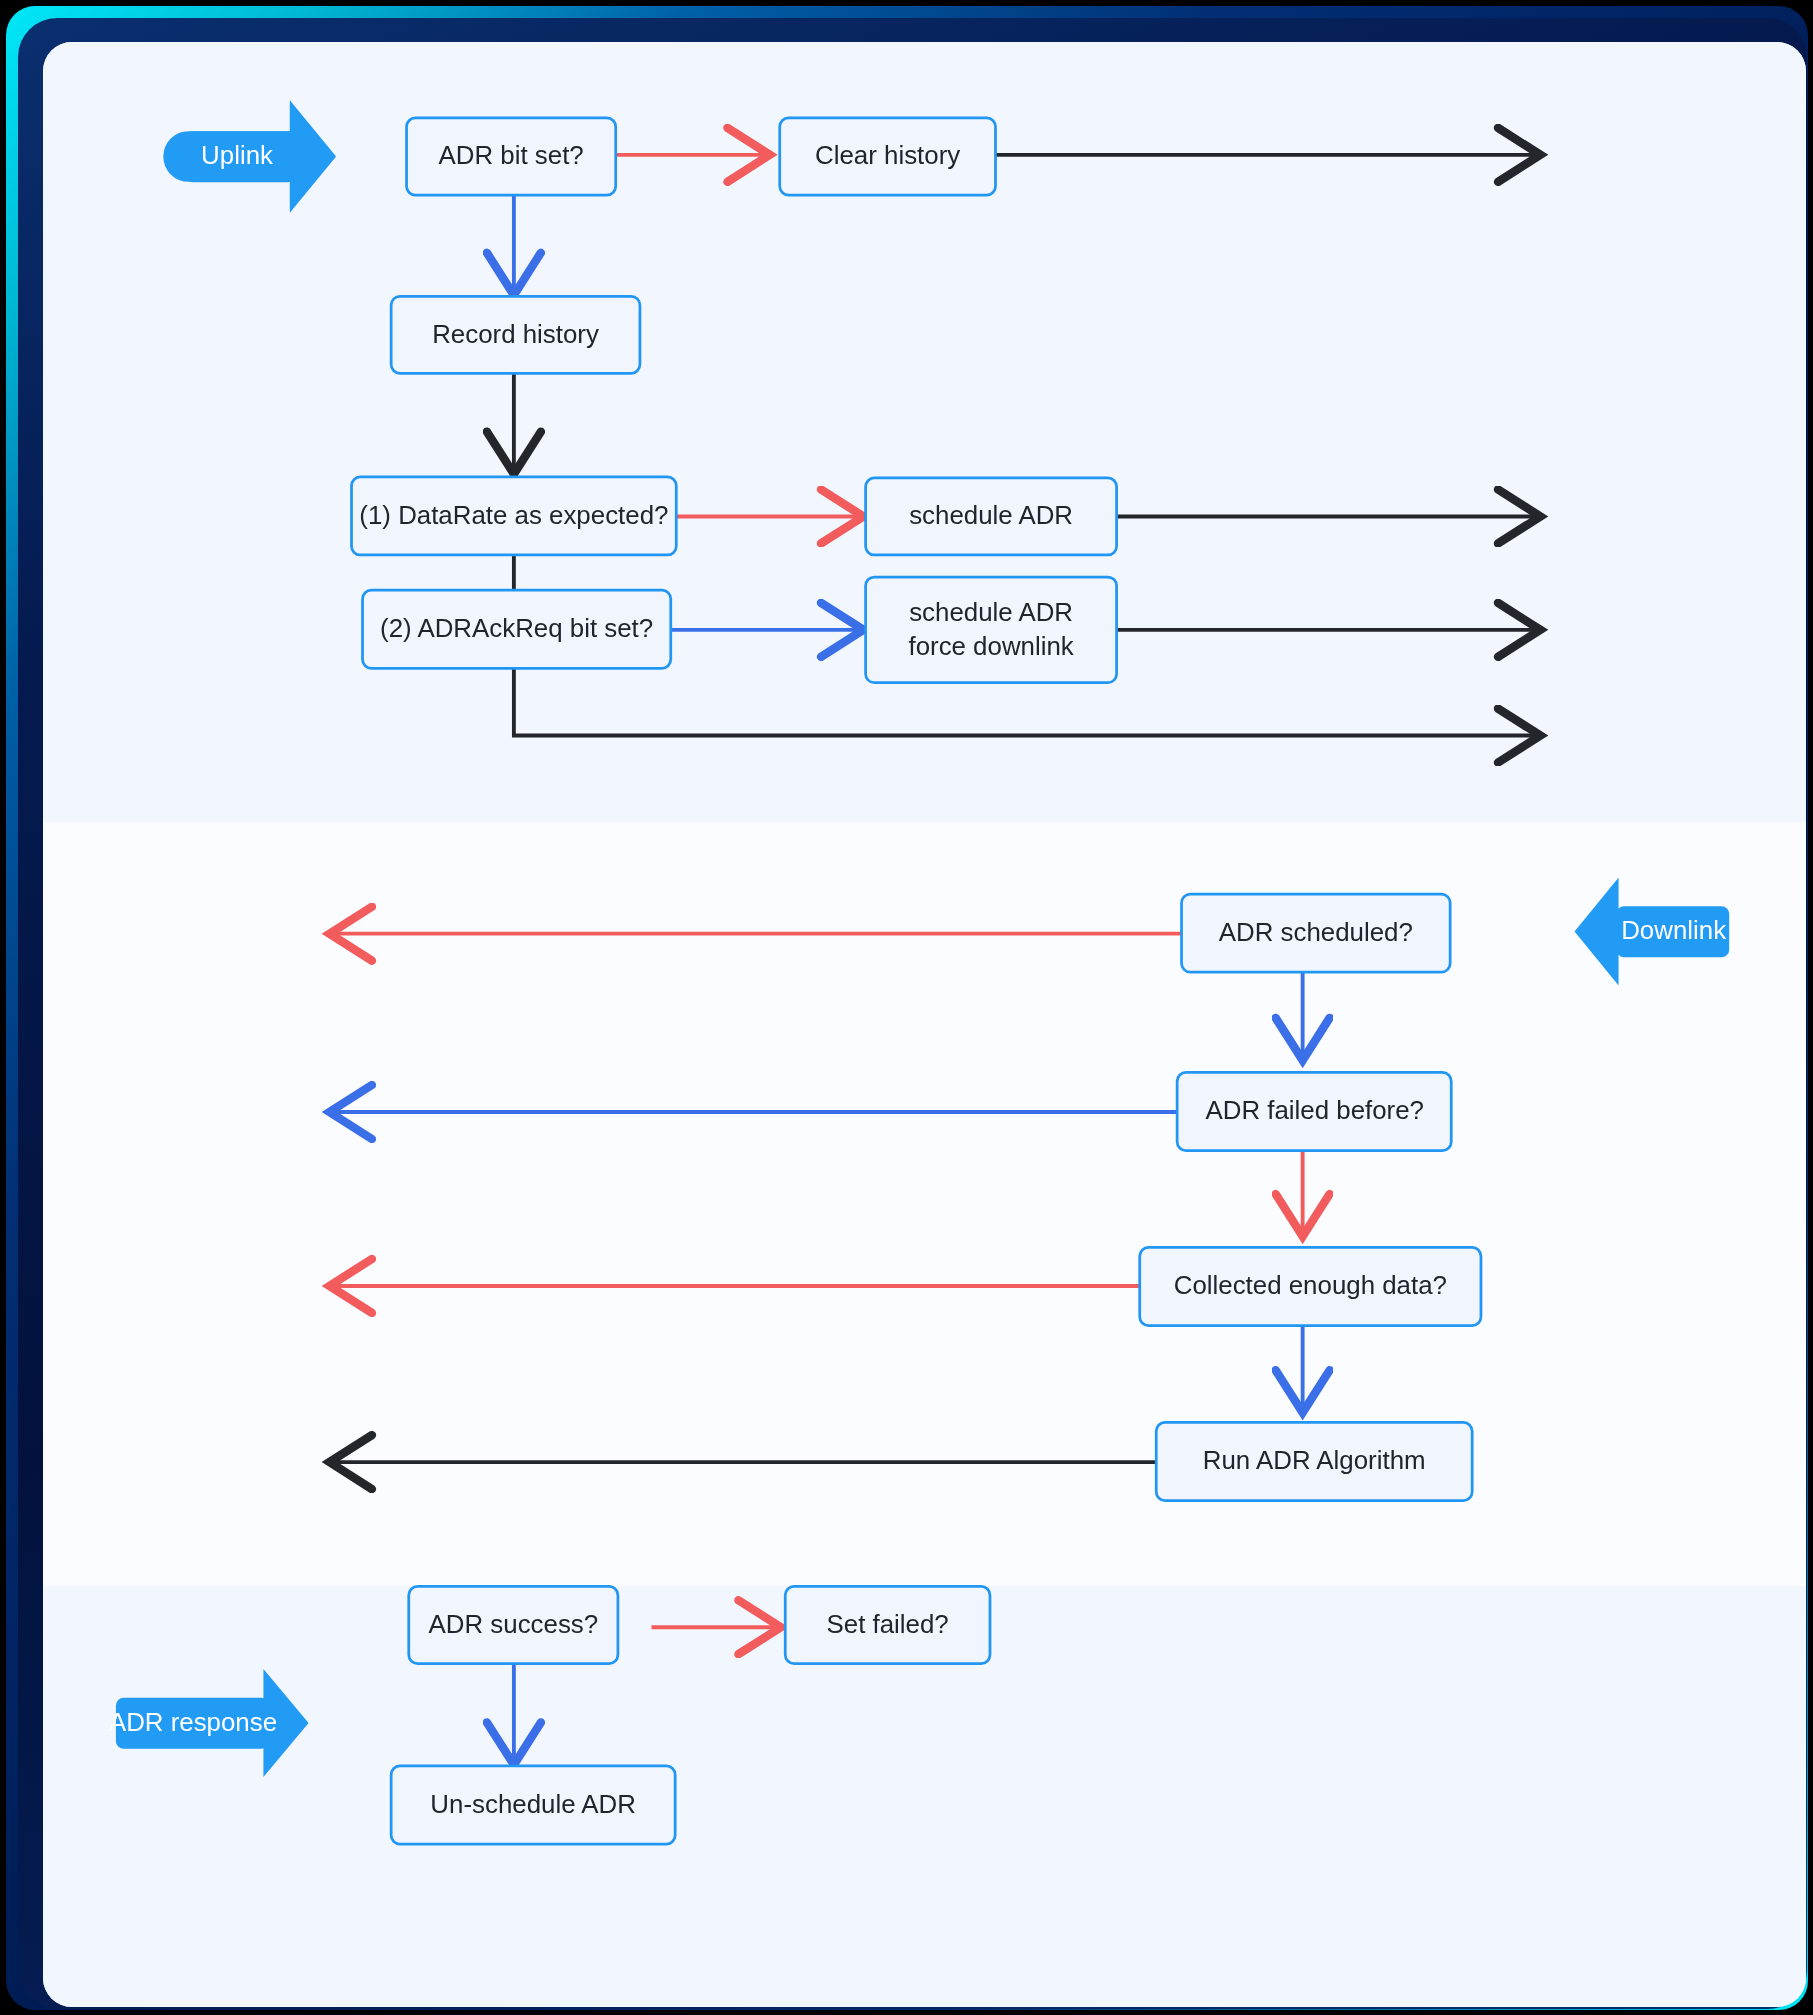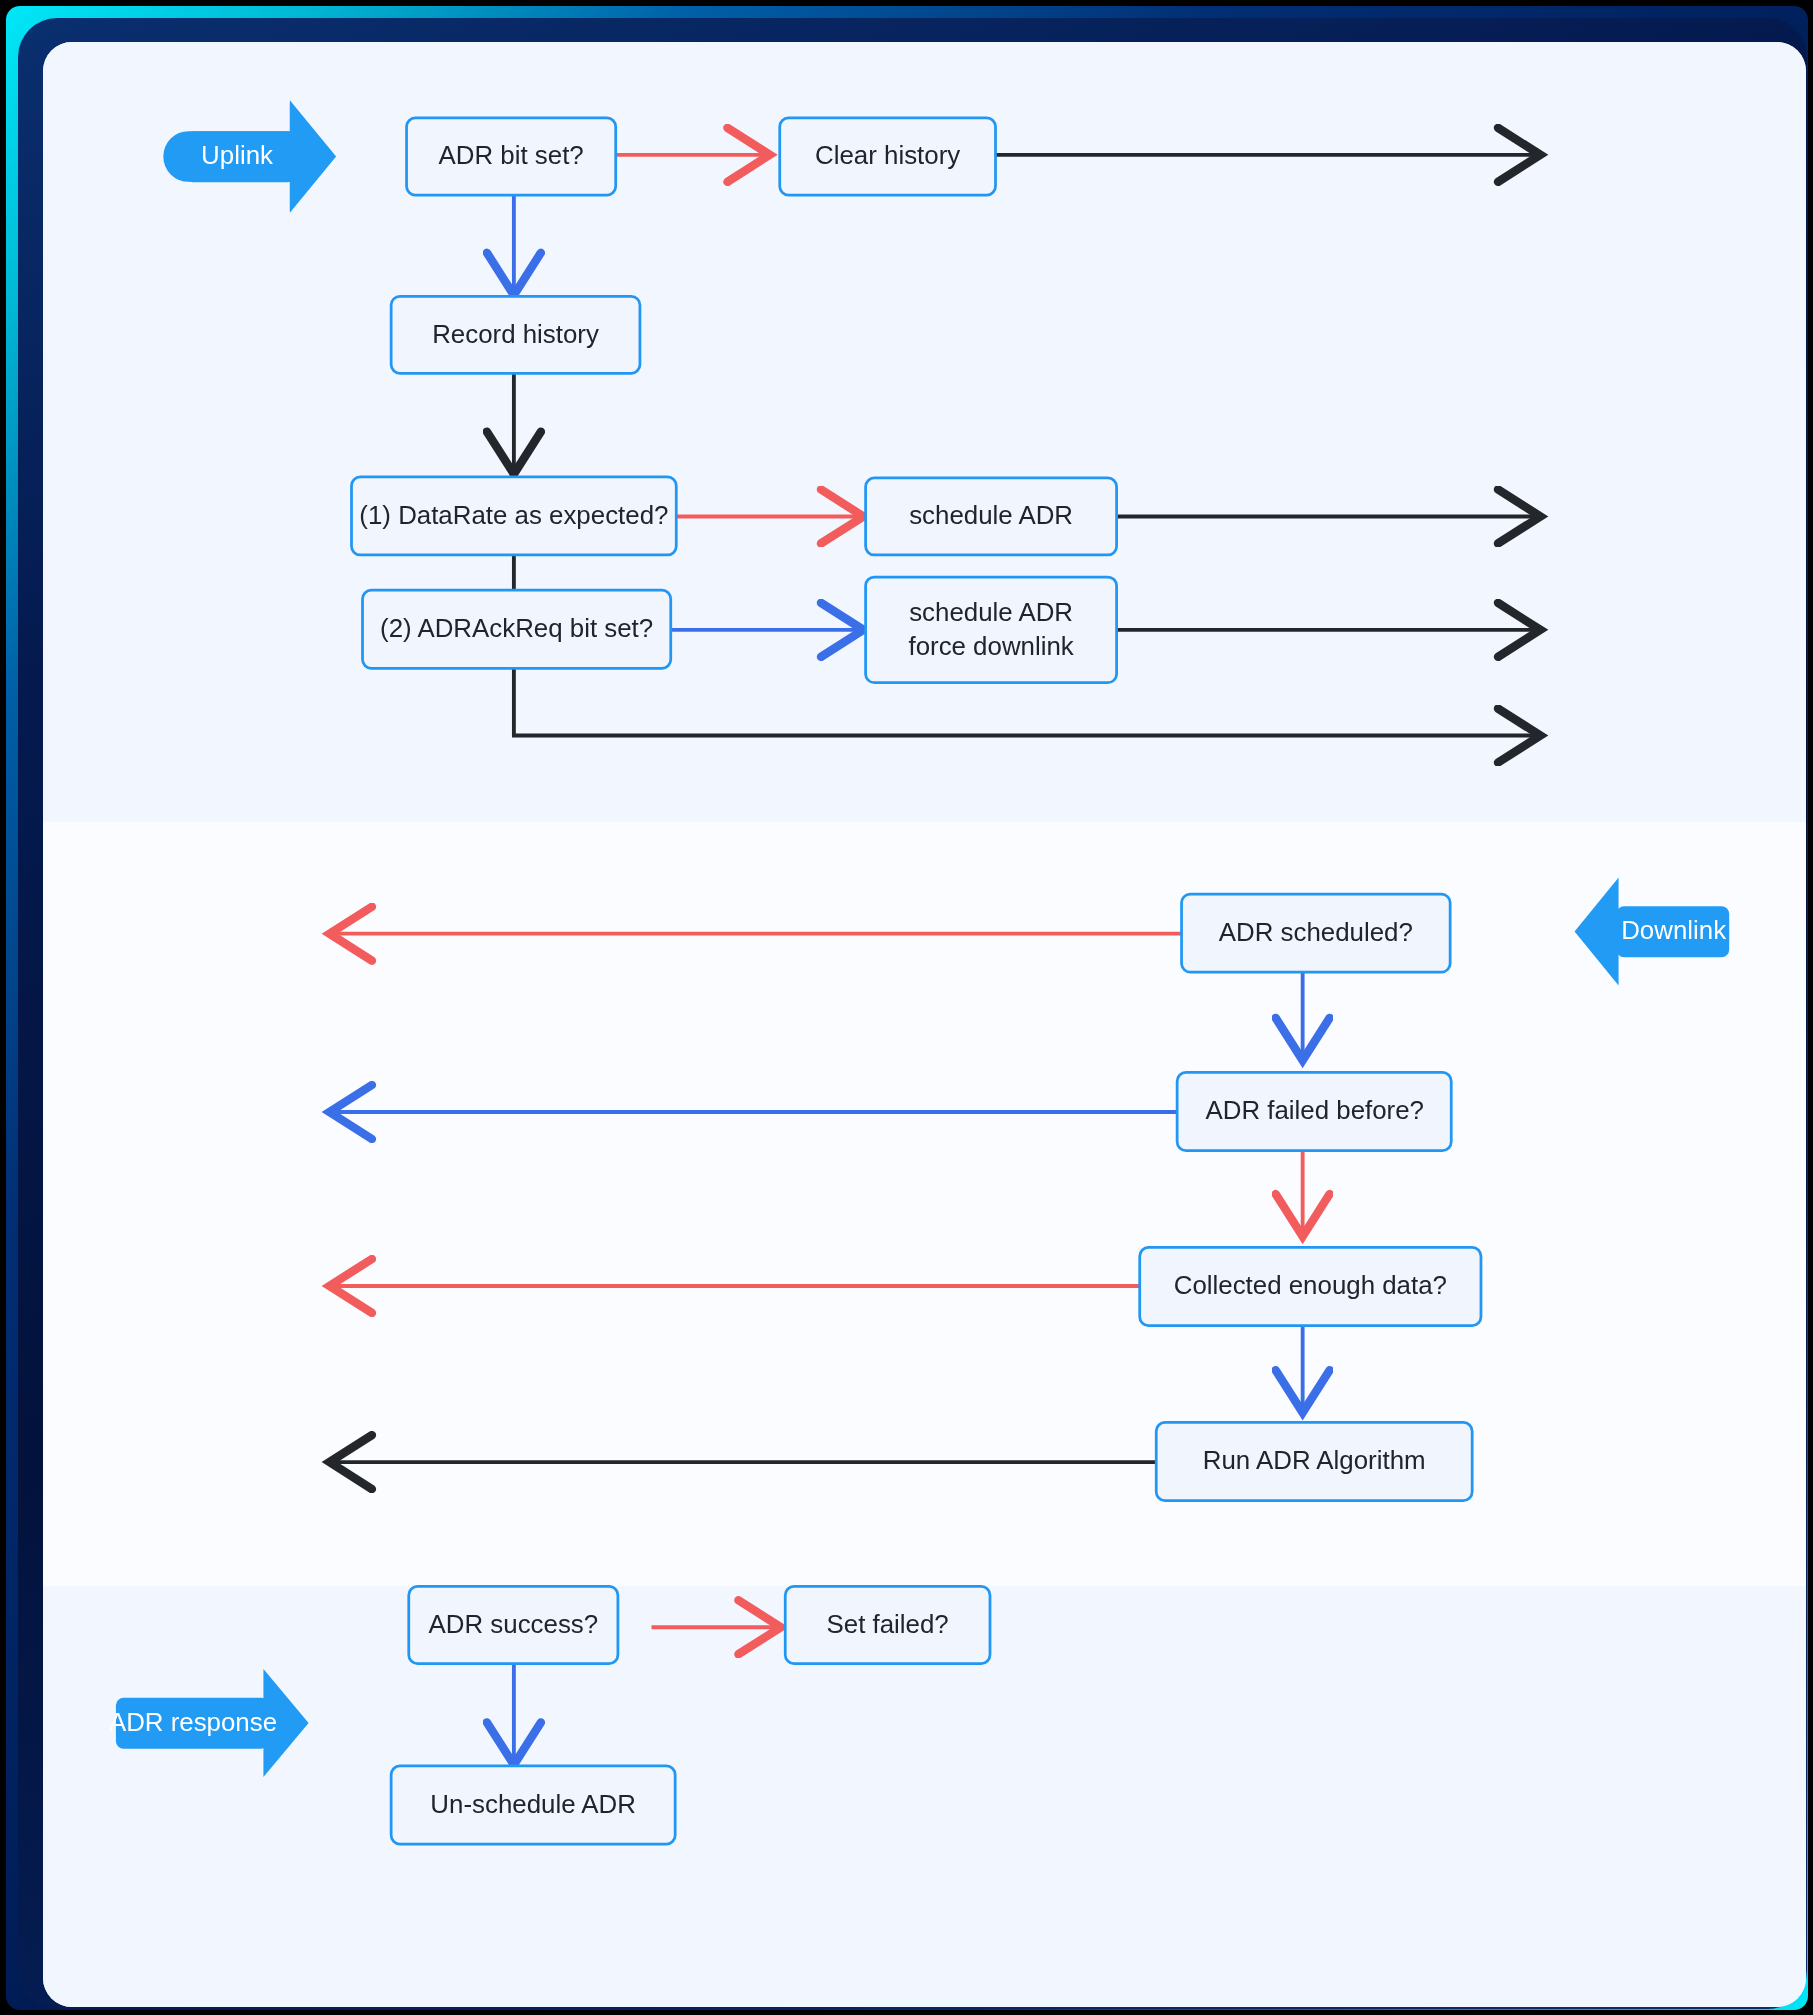--- a/index.html
+++ b/index.html
@@ -10,21 +10,21 @@
   }
   #frame{
     position:absolute;left:0;top:0;width:1814px;height:2015px;
     background:#000;
     box-sizing:border-box;
   }
   
   #glow{
     position:absolute;left:5.5px;top:5.5px;
     width:1802px;height:2004px;
-    border-radius:14px;
+    border-radius:29px;
     background:linear-gradient(135deg,#00e8f8 0%,#00b8d4 8%,#0060a8 18%,#012e74 32%,#001a52 55%,#012e74 78%,#00a8c8 94%,#00e8f8 100%);
     box-sizing:border-box;
   }
   #glow2{
     position:absolute;left:12px;top:12px;
     width:1789px;height:1991px;
     border-radius:39px;
     background:linear-gradient(160deg,#0a2f6f 0%,#041a4f 25%,#02123c 55%,#051f57 80%,#0a2f6f 100%);
   }
   #canvas{

